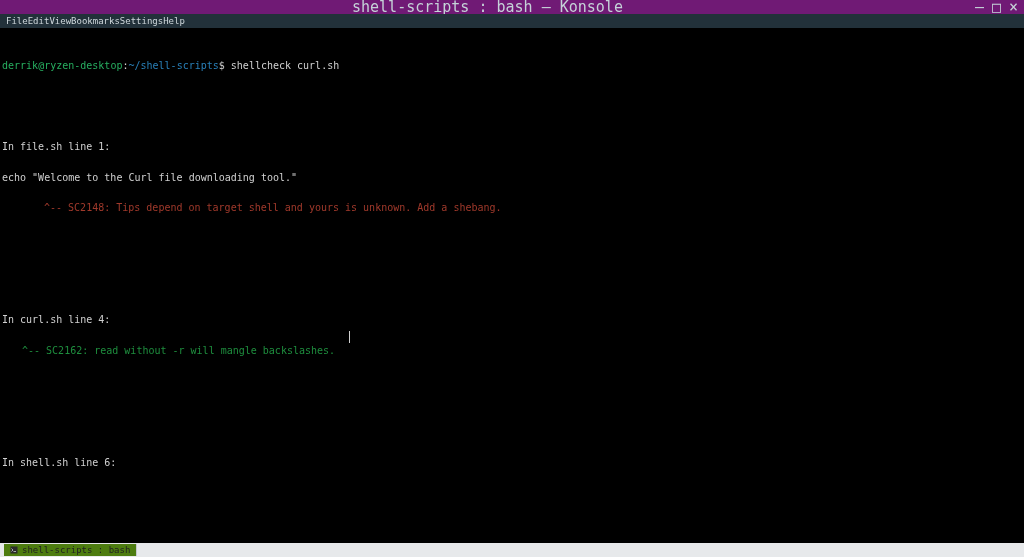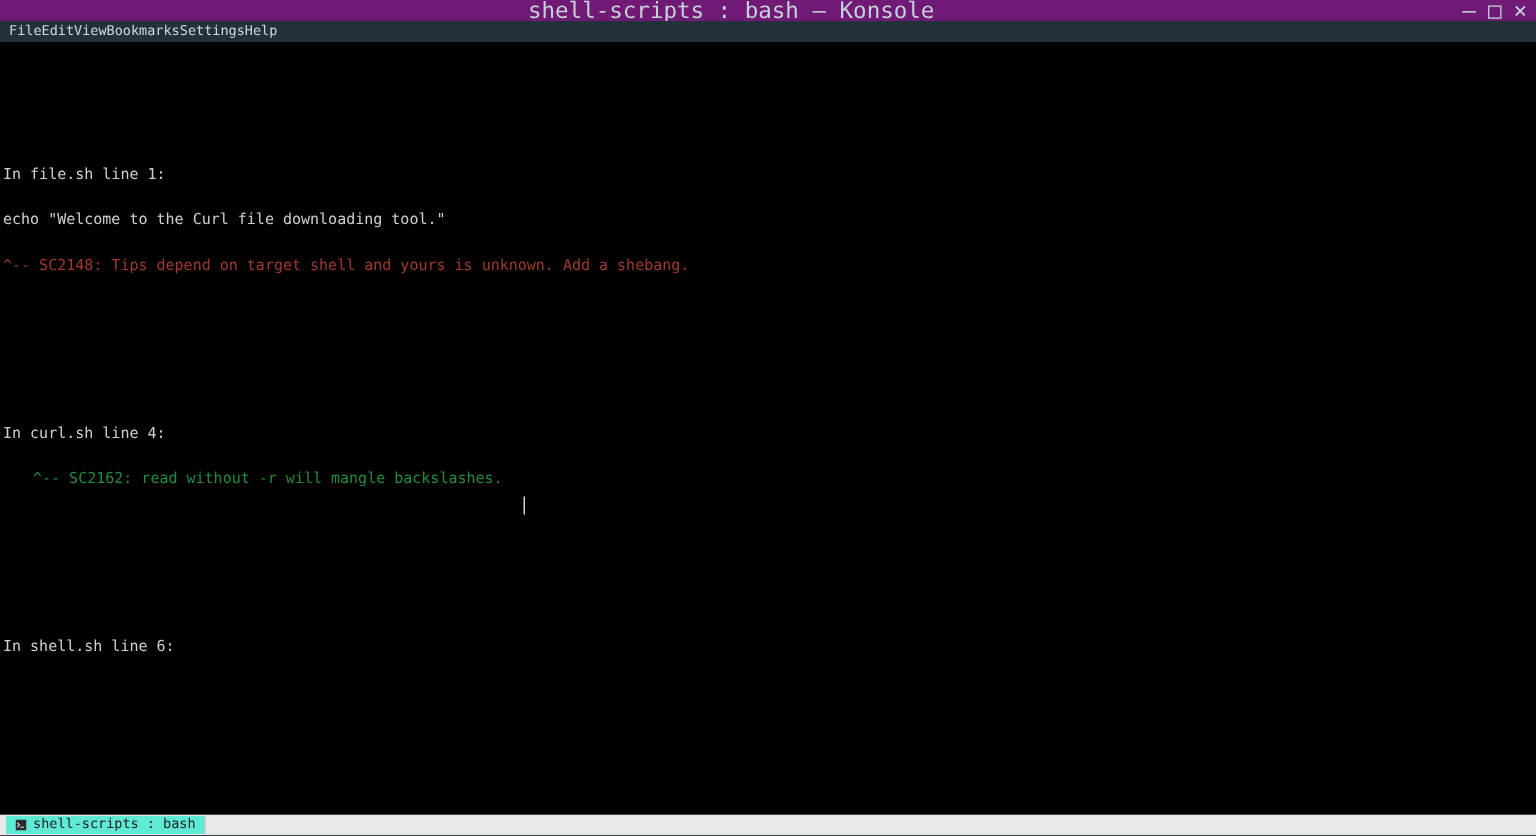--- a/index.html
+++ b/index.html
@@ -15,26 +15,26 @@
   
   .menubar { height: 14px; background: #22313a; color: #cfd8dc; font-size: 9px; display: flex; align-items: center; padding: 0 6px; gap: 0; }
   .menubar span { cursor: default; }
   
   .term { flex: 1; background: #000; color: #d0d0d0; font-size: 10px; line-height: 1.02; padding: 2px 2px; white-space: pre; overflow: hidden; position: relative; }
   .term .line { display: block; }
   .c-user   { color: #27ae60; }
   .c-host   { color: #27ae60; }
   .c-path   { color: #2980b9; }
   .c-def    { color: #d0d0d0; }
-  .c-red    { color: #a0392b; }
+  .c-red    { color: #a0392b; margin-left: 42px; }
   .c-green  { color: #1e8e3e; margin-left: 20px; }
   .text-caret { position: absolute; width: 1px; height: 12px; background: #d0d0d0; left: 349px; top: 303px; }
   
   .taskbar { height: 14px; background: #e7e9eb; color: #222; font-size: 9px; display: flex; align-items: center; padding: 0 4px; }
-  .taskbar .appbtn { display: inline-flex; align-items: center; gap: 4px; padding: 0 6px; height: 12px; background: #5eead4; border-right: 1px solid #c6c9cc; justify-content: flex-end; }
+  .taskbar .appbtn { display: inline-flex; align-items: center; gap: 4px; padding: 0 6px; height: 12px; background: #4d7c0f; border-right: 1px solid #c6c9cc; justify-content: flex-end; }
   .taskbar .appbtn .ic { width: 8px; height: 8px; display: inline-block; }
   .taskbar .appbtn .ic svg { width: 8px; height: 8px; display: block; }
 </style>
 </head>
 <body>
 
 <div class="window">
 
   <div class="titlebar">
     <div class="spacer-left"></div>
@@ -51,20 +51,21 @@
     <span>File</span>
     <span>Edit</span>
     <span>View</span>
     <span>Bookmarks</span>
     <span>Settings</span>
     <span>Help</span>
   </div>
 
   <div class="term">
     
+    <span class="line"><span class="c-user">derrik</span><span class="c-user">@</span><span class="c-host">ryzen-desktop</span><span class="c-def">:</span><span class="c-path">~/shell-scripts</span><span class="c-def">$</span><span class="c-def"> shellcheck curl.sh</span></span>
     <span class="line">&nbsp;</span>
 
     
     <span class="line c-def">In file.sh line 1:</span>
     <span class="line c-def">echo "Welcome to the Curl file downloading tool."</span>
     <span class="line c-red">^-- SC2148: Tips depend on target shell and yours is unknown. Add a shebang.</span>
     <span class="line">&nbsp;</span>
     <span class="line">&nbsp;</span>
 
     

